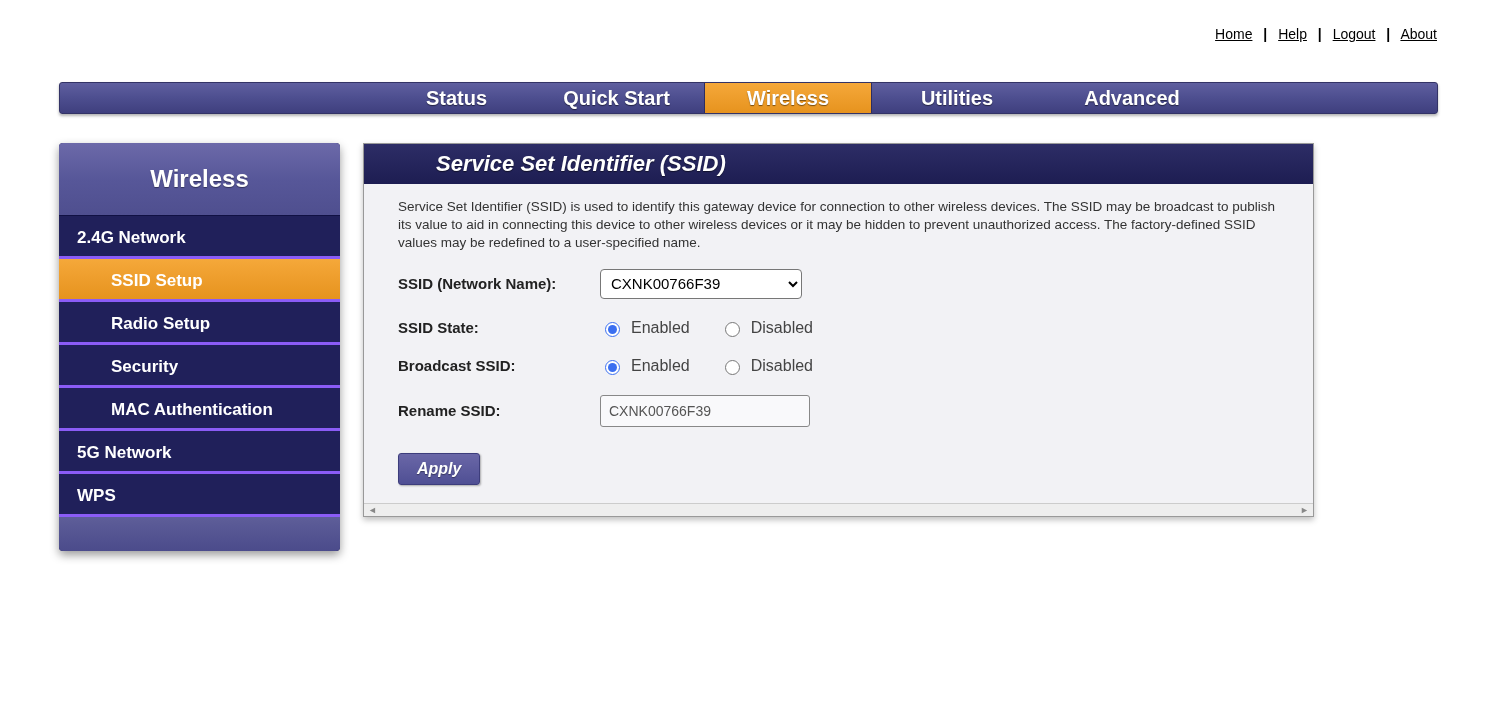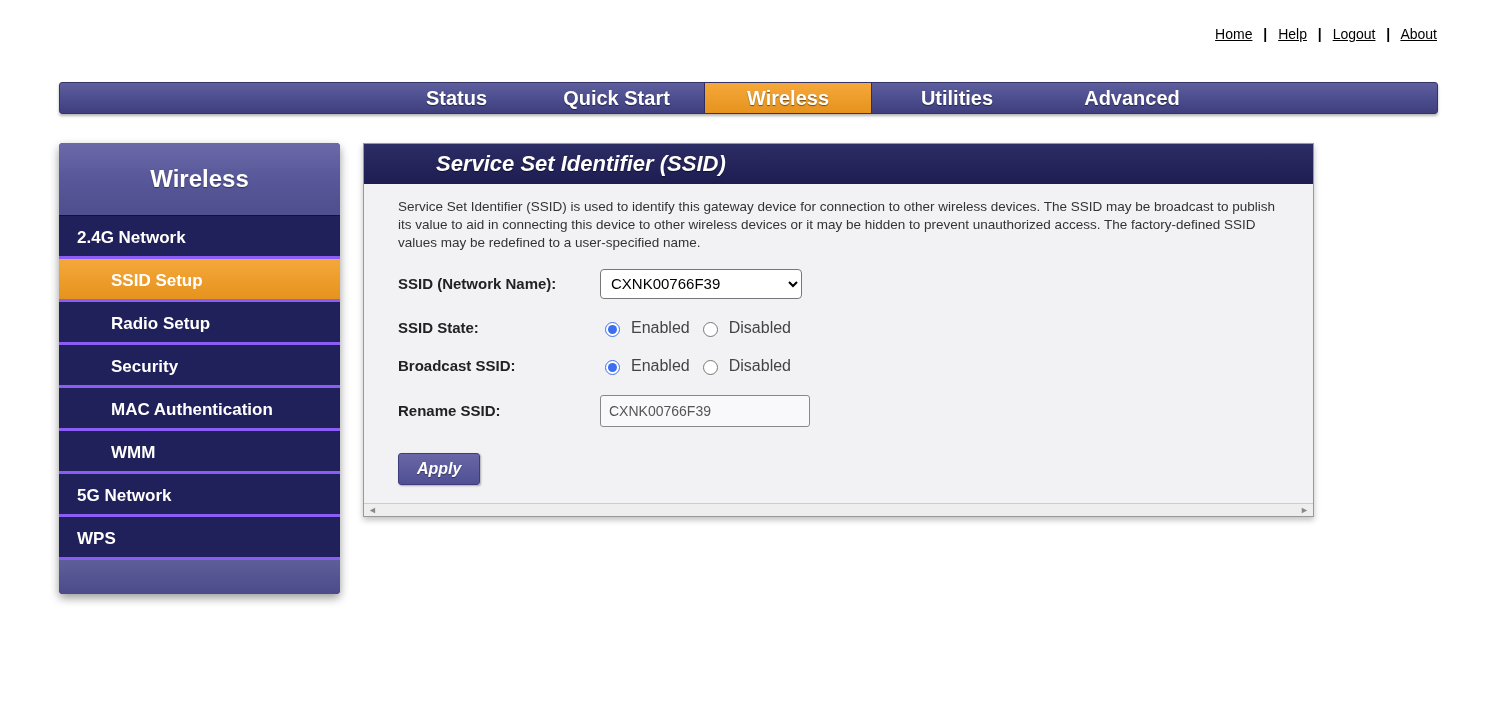--- a/index.html
+++ b/index.html
@@ -64,21 +64,21 @@
     text-shadow: 0 1px 1px rgba(0,0,0,0.5);
   }
   .content-body { padding:14px 34px 18px 34px; }
   .desc { font-size:13.5px; color:#333; line-height:1.35; margin-bottom:16px; }
   .form-row { display:flex; align-items:center; margin:12px 0 20px 0; }
   .form-row label.lbl { width:202px; font-weight:bold; font-size:15px; color:#222;}
   select.ssid-select {
     width:202px; height:30px; font-size:15px; padding:2px 6px;
     border:1px solid #777; border-radius:4px; background:#fff;
   }
-  .radio-group { display:flex; gap:8px; align-items:center; font-size:16px; color:#444;}
+  .radio-group { display:flex; gap:30px; align-items:center; font-size:16px; color:#444;}
   .radio-group label { display:flex; align-items:center; gap:8px; cursor:pointer;}
   .radio-group input { width:15px; height:15px; accent-color:#3b6ff0;}
   input.rename {
     width:210px; height:32px; font-size:14px; padding:4px 8px;
     border:1px solid #888; border-radius:3px; background:#f9f9fb; color:#555;
   }
   .apply-btn {
     background:linear-gradient(#6a67a7,#4f4f94);
     color:#fff; font-size:16px; font-weight:bold; font-style:italic;
     border:1px solid #3d3d7c; border-radius:3px;
@@ -116,21 +116,20 @@
     <div class="tab advanced">Advanced</div>
   </div>
 
   <div class="sidebar">
     <div class="sidebar-header">Wireless</div>
     <div class="side-item group">2.4G Network</div>
     <div class="side-item sub active">SSID Setup</div>
     <div class="side-item sub">Radio Setup</div>
     <div class="side-item sub">Security</div>
     <div class="side-item sub">MAC Authentication</div>
-    <div class="side-item sub">WMM</div>
     <div class="side-item group">5G Network</div>
     <div class="side-item group">WPS</div>
     <div class="sidebar-bottom"></div>
   </div>
 
   <div class="content">
     <div class="content-title">Service Set Identifier (SSID)</div>
     <div class="content-body">
       <div class="desc">Service Set Identifier (SSID) is used to identify this gateway device for connection to other wireless devices. The SSID may be broadcast to publish its value to aid in connecting this device to other wireless devices or it may be hidden to prevent unauthorized access. The factory-defined SSID values may be redefined to a user-specified name.</div>
 

